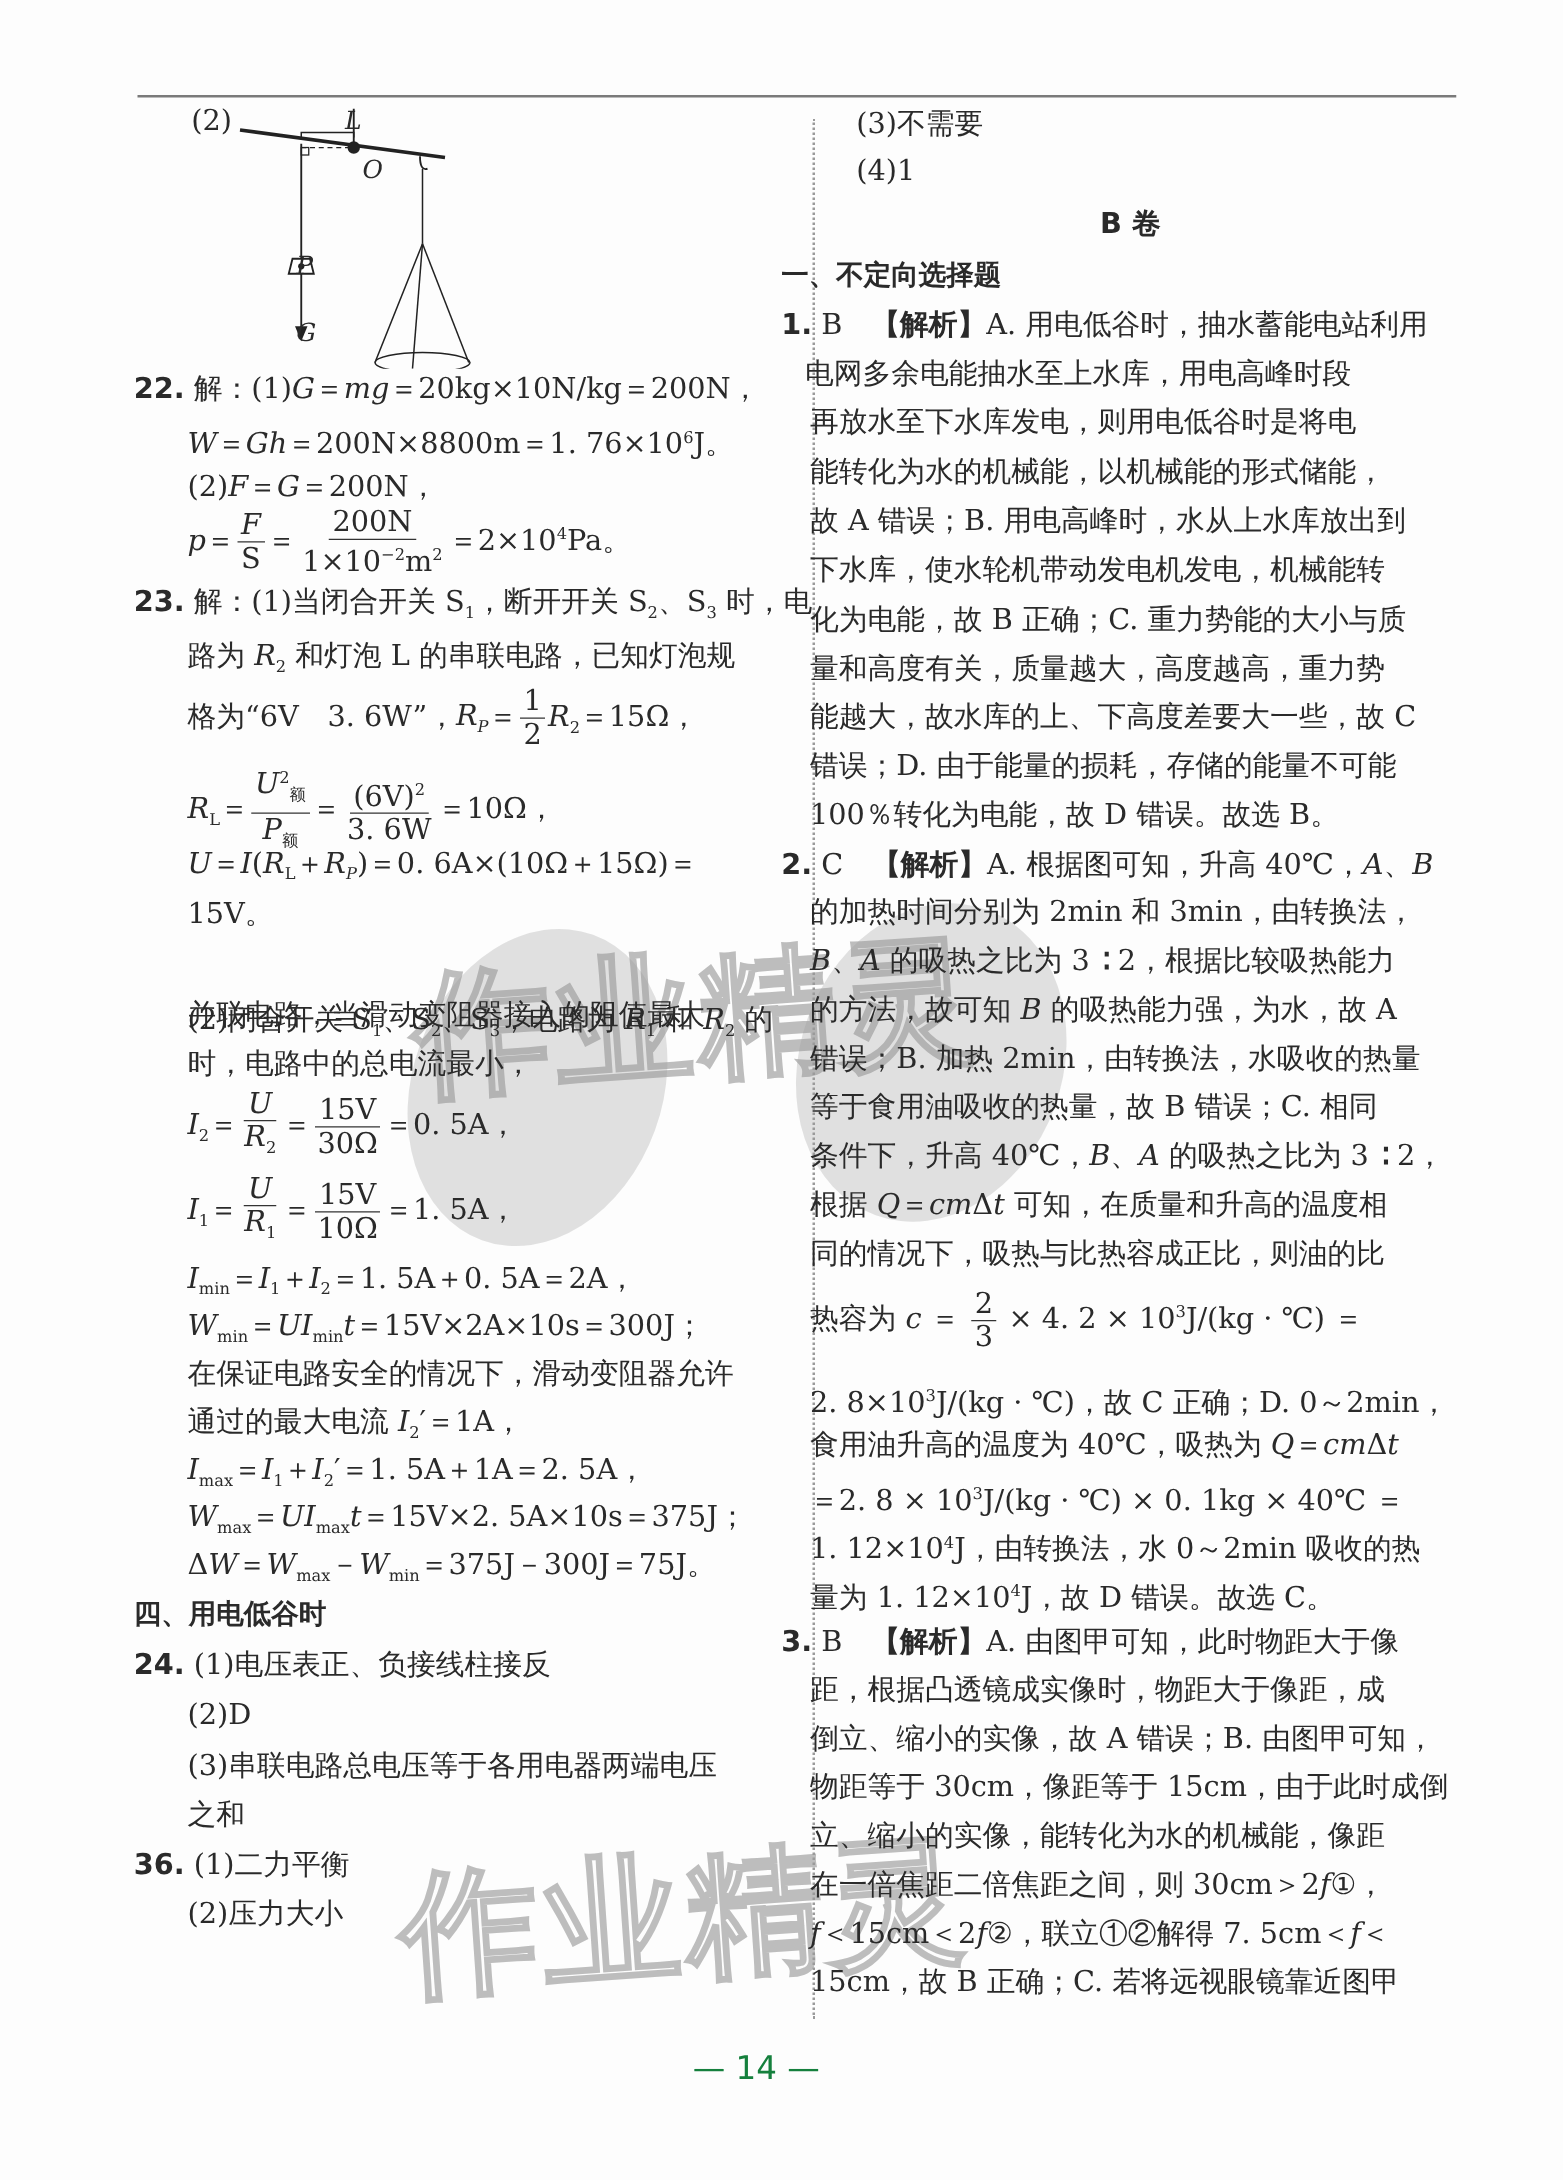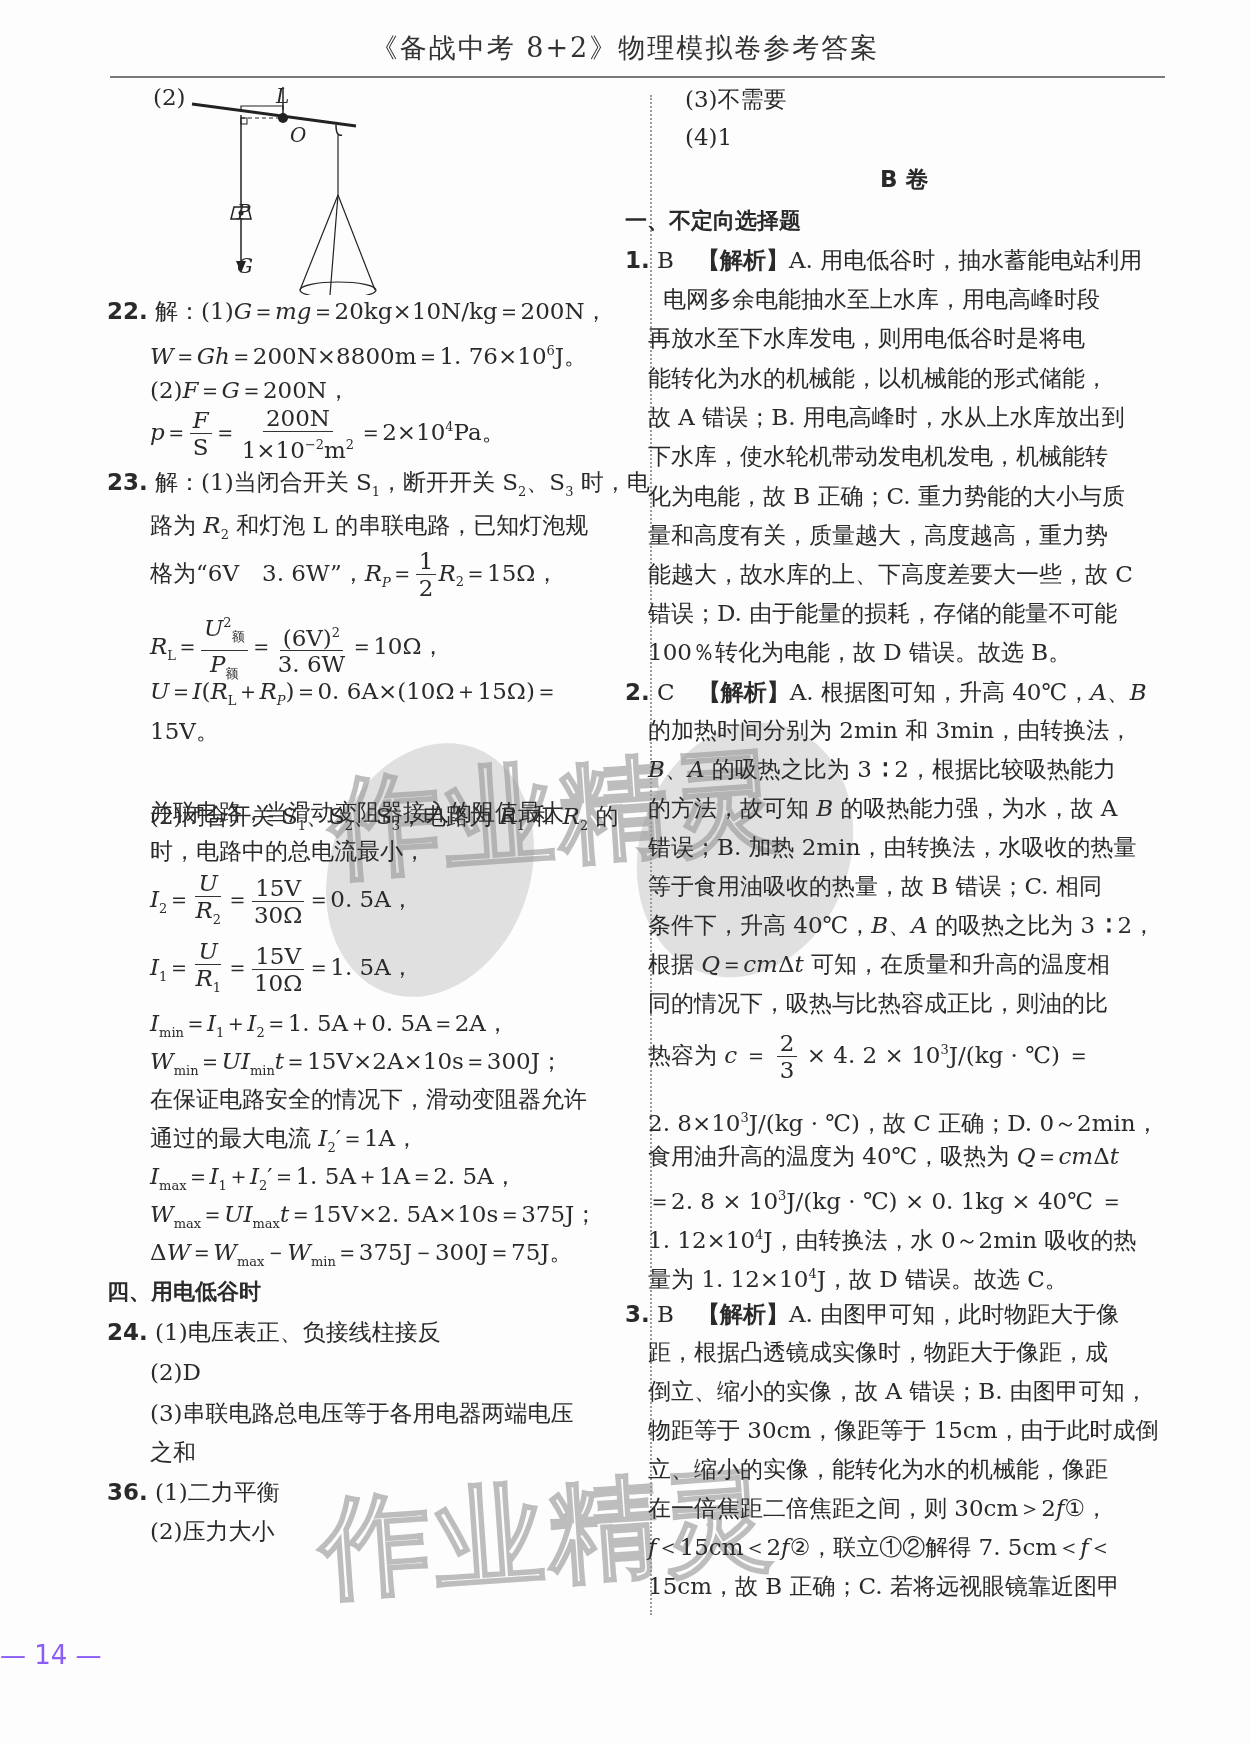--- a/index.html
+++ b/index.html
@@ -16,38 +16,37 @@
   .ln{white-space:nowrap;position:absolute;left:0;}
   .ind{padding-left:15px;}
   .qnum{font-weight:bold;font-family:"DejaVu Sans","Liberation Sans",sans-serif;}
   .sec{font-weight:bold;font-family:"DejaVu Sans","Liberation Sans",sans-serif;font-size:22px;}
   .center-title{font-weight:bold;font-family:"DejaVu Sans","Liberation Sans",sans-serif;font-size:23px;}
   i{font-style:italic;}
   sub,sup{font-size:13px;}
   .frac{display:inline-flex;flex-direction:column;align-items:center;vertical-align:middle;margin:0 2px;line-height:26px;}
   .frac .num{border-bottom:1.5px solid #333;padding:0 3px;}
   .frac .den{padding:0 3px;}
-  .footer{position:absolute;left:0;width:1210px;top:1640px;font-size:26px;
-          font-family:"DejaVu Sans","Liberation Sans",sans-serif;color:#8b5cf6;}
+  .footer{position:absolute;left:0;width:1210px;top:1640px;text-align:center;font-size:26px;
+          font-family:"DejaVu Sans","Liberation Sans",sans-serif;color:#15803d;}
   .watermark{position:absolute;font-family:"DejaVu Sans","Liberation Sans",sans-serif;font-weight:bold;
              color:transparent;-webkit-text-stroke:2px #9c9c9c;transform:rotate(-4deg);opacity:.65;letter-spacing:4px;}
   .wm-blob{position:absolute;border-radius:50%;background:#bdbdbd;opacity:.45;}
   svg{position:absolute;}
 </style>
 </head>
 <body>
 
 <div class="page">
 
   <div class="wm-blob" style="left:330px;top:740px;width:200px;height:260px;transform:rotate(20deg);"></div>
   <div class="wm-blob" style="left:640px;top:720px;width:210px;height:260px;transform:rotate(20deg);"></div>
   <div class="watermark" style="left:330px;top:740px;font-size:110px;">作业精灵</div>
   <div class="watermark" style="left:320px;top:1460px;font-size:110px;">作业精灵</div>
 
-  <div class="header">《备战中考 8+2》物理模拟卷参考答案</div>
   <div class="header-rule"></div>
   <div class="divider"></div>
 
   <span style="position:absolute;left:153px;top:84px;font-size:23px;">(2)</span>
   <svg width="220" height="210" style="left:170px;top:85px;" viewBox="0 0 220 210">
     <line x1="22" y1="19" x2="186" y2="41" stroke="#222" stroke-width="3"></line>
     <line x1="113" y1="2" x2="113" y2="33" stroke="#222" stroke-width="1.5"></line>
     <path d="M71 25 L71 21 L113 21 L113 25" fill="none" stroke="#222" stroke-width="1.2"></path>
     <line x1="71" y1="33" x2="113" y2="33" stroke="#222" stroke-width="1" stroke-dasharray="4,3"></line>
     <rect x="71" y="33" width="6" height="6" fill="none" stroke="#222" stroke-width="1"></rect>
@@ -146,21 +145,21 @@
   <div class="col col-right">
     <div class="ln" style="top:0px;left:45px;">(3)不需要</div>
     <div class="ln" style="top:38px;left:45px;">(4)1</div>
     <div class="ln center-title" style="top:80px;left:240px;">B 卷</div>
     <div class="ln sec" style="top:121px;left:-15px;text-align:right;">一、不定向选择题</div>
 
     <div class="ln" style="top:160px;left:-15px;">
       <span class="qnum">1.</span>
       <span>B　<b>【解析】</b>A. 用电低谷时，抽水蓄能电站利用</span>
     </div>
-    <div class="ln" style="top:200px;left:23px;">电网多余电能抽水至上水库，用电高峰时段</div>
+    <div class="ln" style="top:200px;left:4px;">电网多余电能抽水至上水库，用电高峰时段</div>
     <div class="ln" style="top:239px;left:8px;">再放水至下水库发电，则用电低谷时是将电</div>
     <div class="ln" style="top:279px;left:8px;">能转化为水的机械能，以机械能的形式储能，</div>
     <div class="ln" style="top:318px;left:8px;">故 A 错误；B. 用电高峰时，水从上水库放出到</div>
     <div class="ln" style="top:357px;left:8px;">下水库，使水轮机带动发电机发电，机械能转</div>
     <div class="ln" style="top:397px;left:8px;">化为电能，故 B 正确；C. 重力势能的大小与质</div>
     <div class="ln" style="top:436px;left:8px;">量和高度有关，质量越大，高度越高，重力势</div>
     <div class="ln" style="top:475px;left:8px;">能越大，故水库的上、下高度差要大一些，故 C</div>
     <div class="ln" style="top:514px;left:8px;">错误；D. 由于能量的损耗，存储的能量不可能</div>
     <div class="ln" style="top:553px;left:8px;">100％转化为电能，故 D 错误。故选 B。</div>
 

